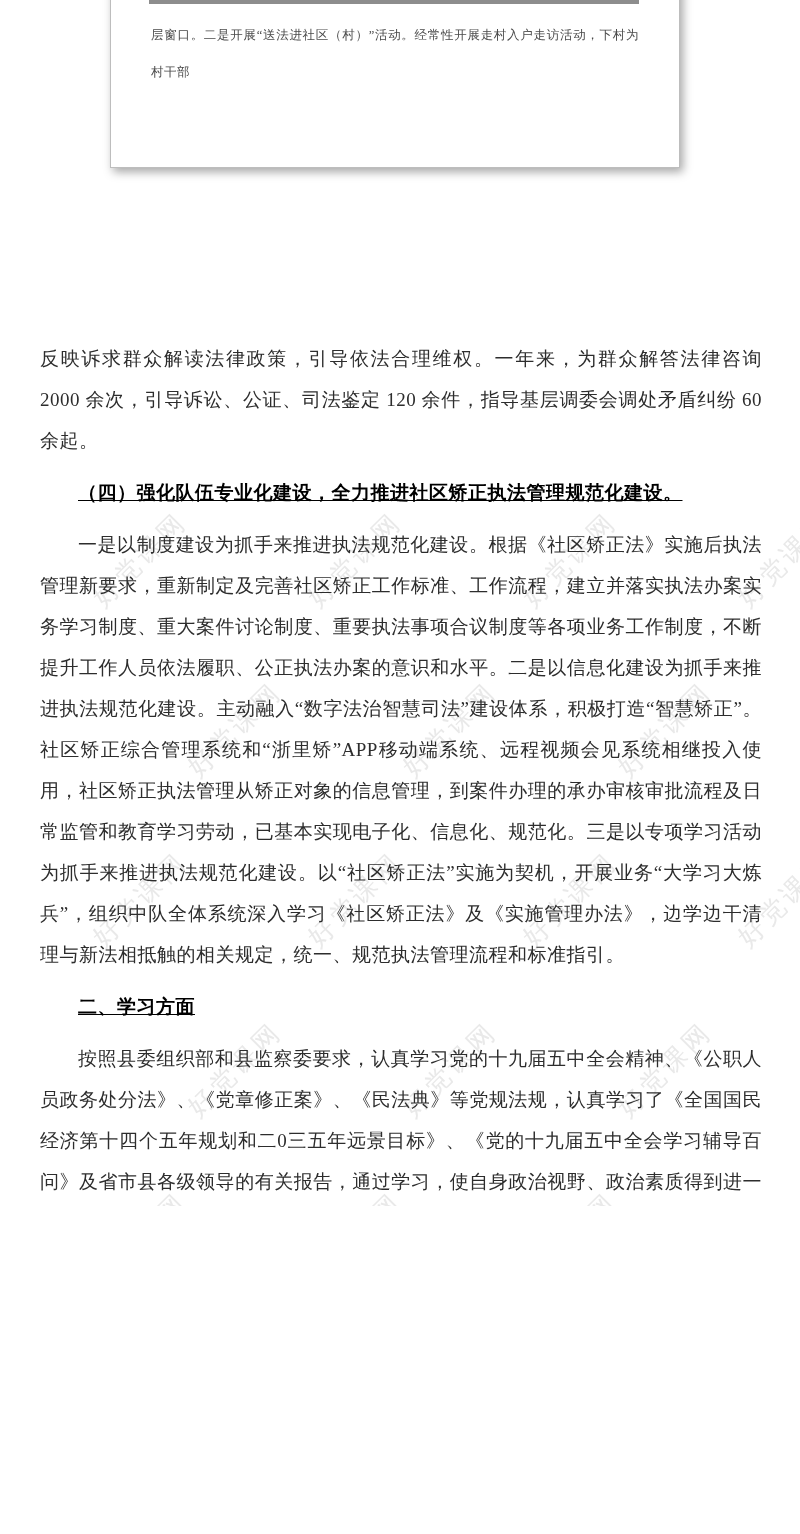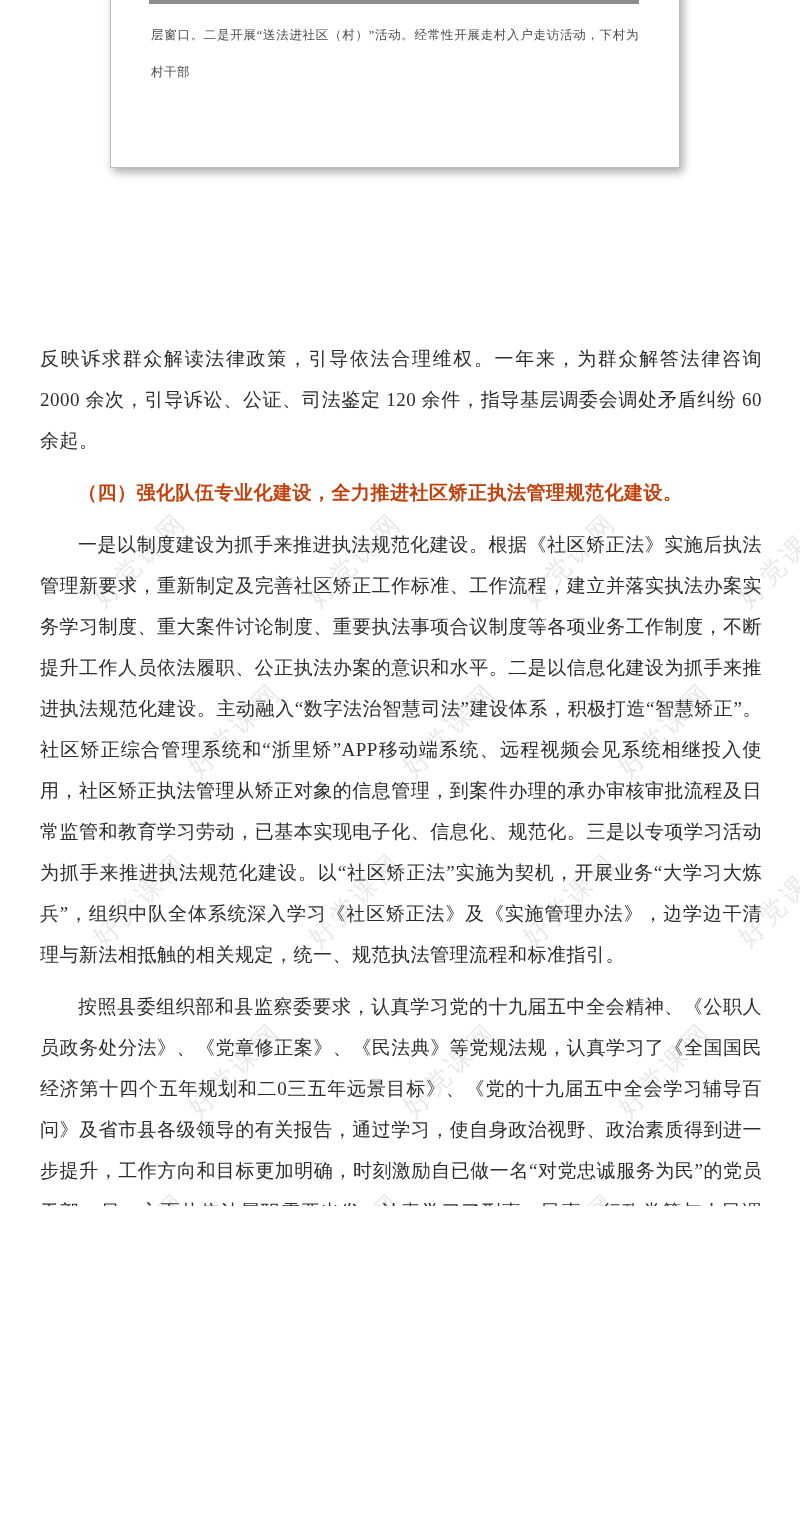--- a/index.html
+++ b/index.html
@@ -83,21 +83,22 @@
   .para {
     margin: 0 0 11px 0;
     text-indent: 2em;
   }
   .para.noindent { text-indent: 0; }
   .heading {
     margin: 0 0 11px 0;
     text-indent: 2em;
     font-size: 19px;
     font-weight: bold;
-    color: #c2410c;
+    color: #000000;
+    text-decoration: underline;
   }
 
   
   .footer {
     position: absolute;
     left: 0;
     right: 0;
     top: 1424px;
     text-align: right;
     z-index: 1;
@@ -138,20 +139,21 @@
       <span class="wm" style="left: 80px; top: 1222px; color: rgb(233, 233, 233);">好党课网</span>
       <span class="wm" style="left: 295px; top: 1222px; color: rgb(233, 233, 233);">好党课网</span>
       <span class="wm" style="left: 510px; top: 1222px; color: rgb(233, 233, 233);">好党课网</span>
       <span class="wm" style="left: 725px; top: 1222px; color: rgb(233, 233, 233);">好党课网</span>
     </div>
 
   <div class="doc-body">
     <p class="para noindent">反映诉求群众解读法律政策，引导依法合理维权。一年来，为群众解答法律咨询 2000 余次，引导诉讼、公证、司法鉴定 120 余件，指导基层调委会调处矛盾纠纷 60 余起。</p>
     <h3 class="heading">（四）强化队伍专业化建设，全力推进社区矫正执法管理规范化建设。</h3>
     <p class="para">一是以制度建设为抓手来推进执法规范化建设。根据《社区矫正法》实施后执法管理新要求，重新制定及完善社区矫正工作标准、工作流程，建立并落实执法办案实务学习制度、重大案件讨论制度、重要执法事项合议制度等各项业务工作制度，不断提升工作人员依法履职、公正执法办案的意识和水平。二是以信息化建设为抓手来推进执法规范化建设。主动融入“数字法治智慧司法”建设体系，积极打造“智慧矫正”。社区矫正综合管理系统和“浙里矫”APP移动端系统、远程视频会见系统相继投入使用，社区矫正执法管理从矫正对象的信息管理，到案件办理的承办审核审批流程及日常监管和教育学习劳动，已基本实现电子化、信息化、规范化。三是以专项学习活动为抓手来推进执法规范化建设。以“社区矫正法”实施为契机，开展业务“大学习大炼兵”，组织中队全体系统深入学习《社区矫正法》及《实施管理办法》，边学边干清理与新法相抵触的相关规定，统一、规范执法管理流程和标准指引。</p>
+    <h3 class="heading">二、学习方面</h3>
     <p class="para">按照县委组织部和县监察委要求，认真学习党的十九届五中全会精神、《公职人员政务处分法》、《党章修正案》、《民法典》等党规法规，认真学习了《全国国民经济第十四个五年规划和二0三五年远景目标》、《党的十九届五中全会学习辅导百问》及省市县各级领导的有关报告，通过学习，使自身政治视野、政治素质得到进一步提升，工作方向和目标更加明确，时刻激励自已做一名“对党忠诚服务为民”的党员干部；另一方面从依法履职需要出发，认真学习了刑事、民事、行政类等与人民调解、社区矫正执法、法律援助等司法行政主要职能相关联的法律法规，并通过在所内建立落实所工作例会、学习、疑难案件分析等制度，将学习所得与工作实际加以结合，不断提升自身业务工作能力和水平。</p>
 
   </div>
 
   <div class="footer" style="color: rgb(168, 168, 168);">
     <span>剩余1页</span><span class="footer-gap"></span><span>下载后可查阅</span>
   </div>
 
 </div>
 

